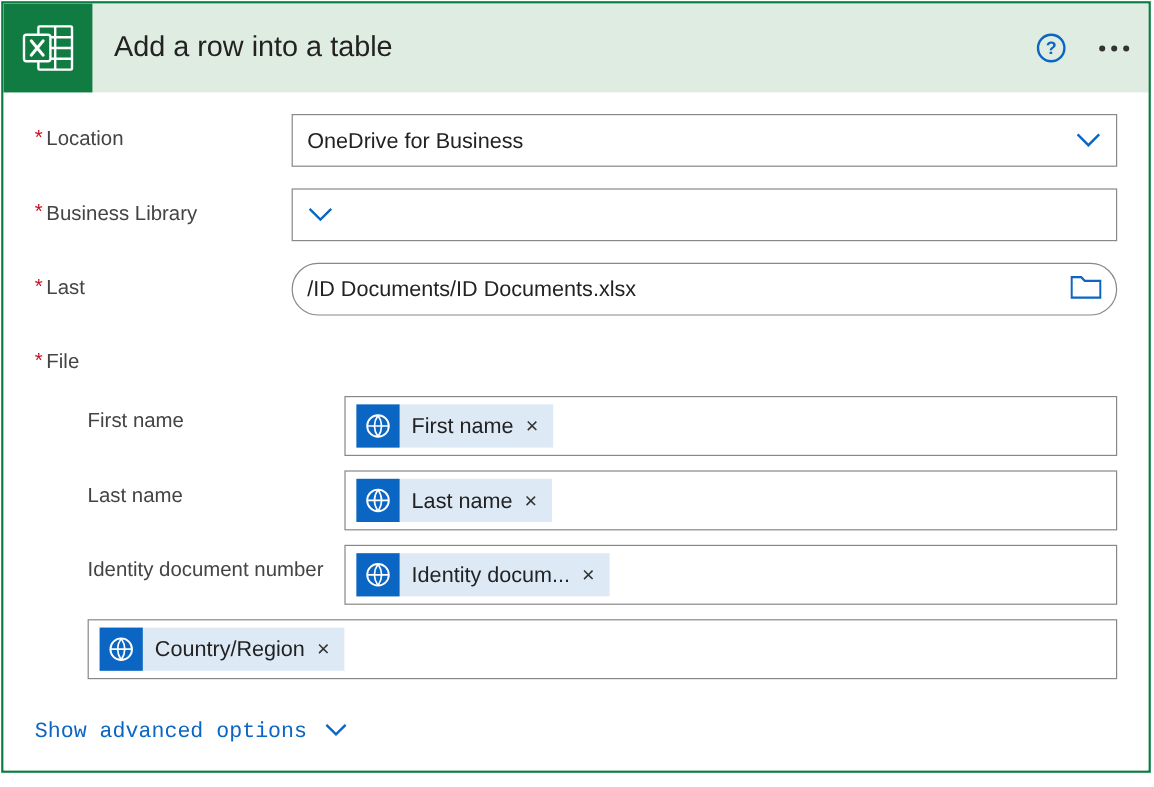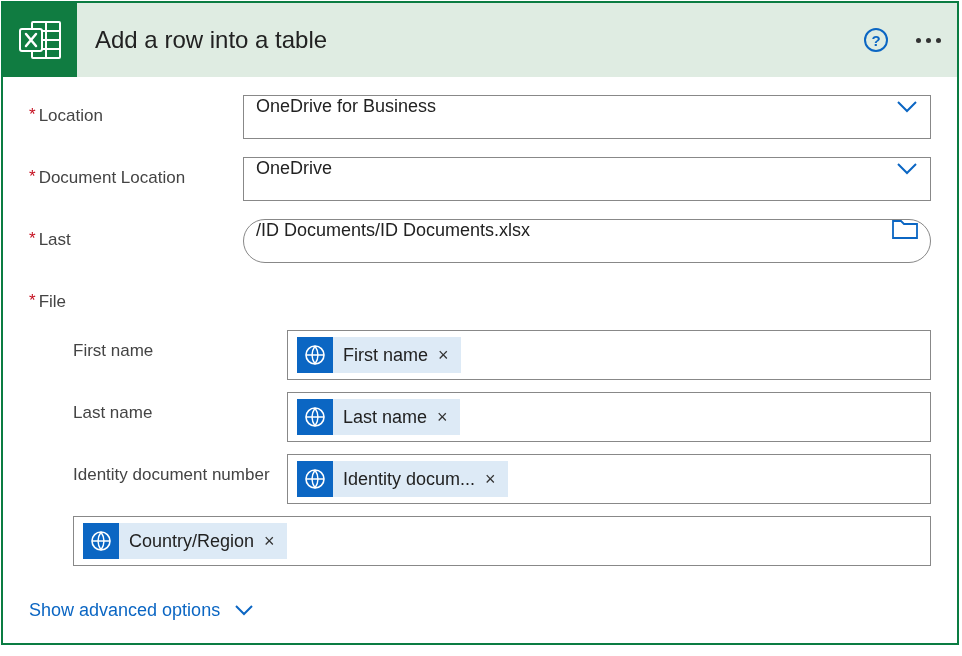--- a/index.html
+++ b/index.html
@@ -87,21 +87,21 @@
       display: flex;
       align-items: flex-start;
     }
     .req { color: #c50f1f; margin-right: 3px; font-size: 17px; line-height: 1; }
     .field-col { flex: 1; }
     .select-box, .file-box, .token-box {
       width: 100%;
       border: 1px solid #888;
       background: #fff;
       display: flex;
-      align-items: flex-start;
+      align-items: center;
       padding: 0 12px;
       position: relative;
     }
     .select-box { height: 44px; cursor: pointer; }
     .file-box { height: 44px; cursor: pointer; border-radius: 22px; }
     .token-box { min-height: 48px; padding: 6px 9px; }
     .select-text, .file-text {
       font-size: 18px;
       color: #222;
       flex: 1;
@@ -138,20 +138,21 @@
       cursor: pointer;
       padding: 0 2px;
     }
     .advanced {
       margin-top: 22px;
       color: #0b66c3;
       font-size: 18px;
       cursor: pointer;
       display: inline-flex;
       align-items: flex-start;
+      font-family: Liberation Mono, monospace;
     }
     .advanced-chevron { margin-left: 14px; }
   </style>
 </head>
 <body>
 
 <div class="card">
   <div class="header">
     <div class="app-icon">
       <svg class="xl-icon" viewBox="0 0 44 40">
@@ -190,25 +191,24 @@
                 <path d="M2 2 L11 11 L20 2" fill="none" stroke="#0b66c3" stroke-width="2"></path>
               </svg>
           </div>
         </div>
       </div>
     </div>
 
     <div class="row">
       <div class="label-col">
           <span class="req">*</span>
-          <span>Document Location</span>
+          <span>Business Library</span>
         </div>
       <div class="field-col">
         <div class="select-box">
-          <div class="select-text">OneDrive</div>
           <div class="chevron">
             <svg width="22" height="14" viewBox="0 0 22 14">
                 <path d="M2 2 L11 11 L20 2" fill="none" stroke="#0b66c3" stroke-width="2"></path>
               </svg>
           </div>
         </div>
       </div>
     </div>
 
     <div class="row">

